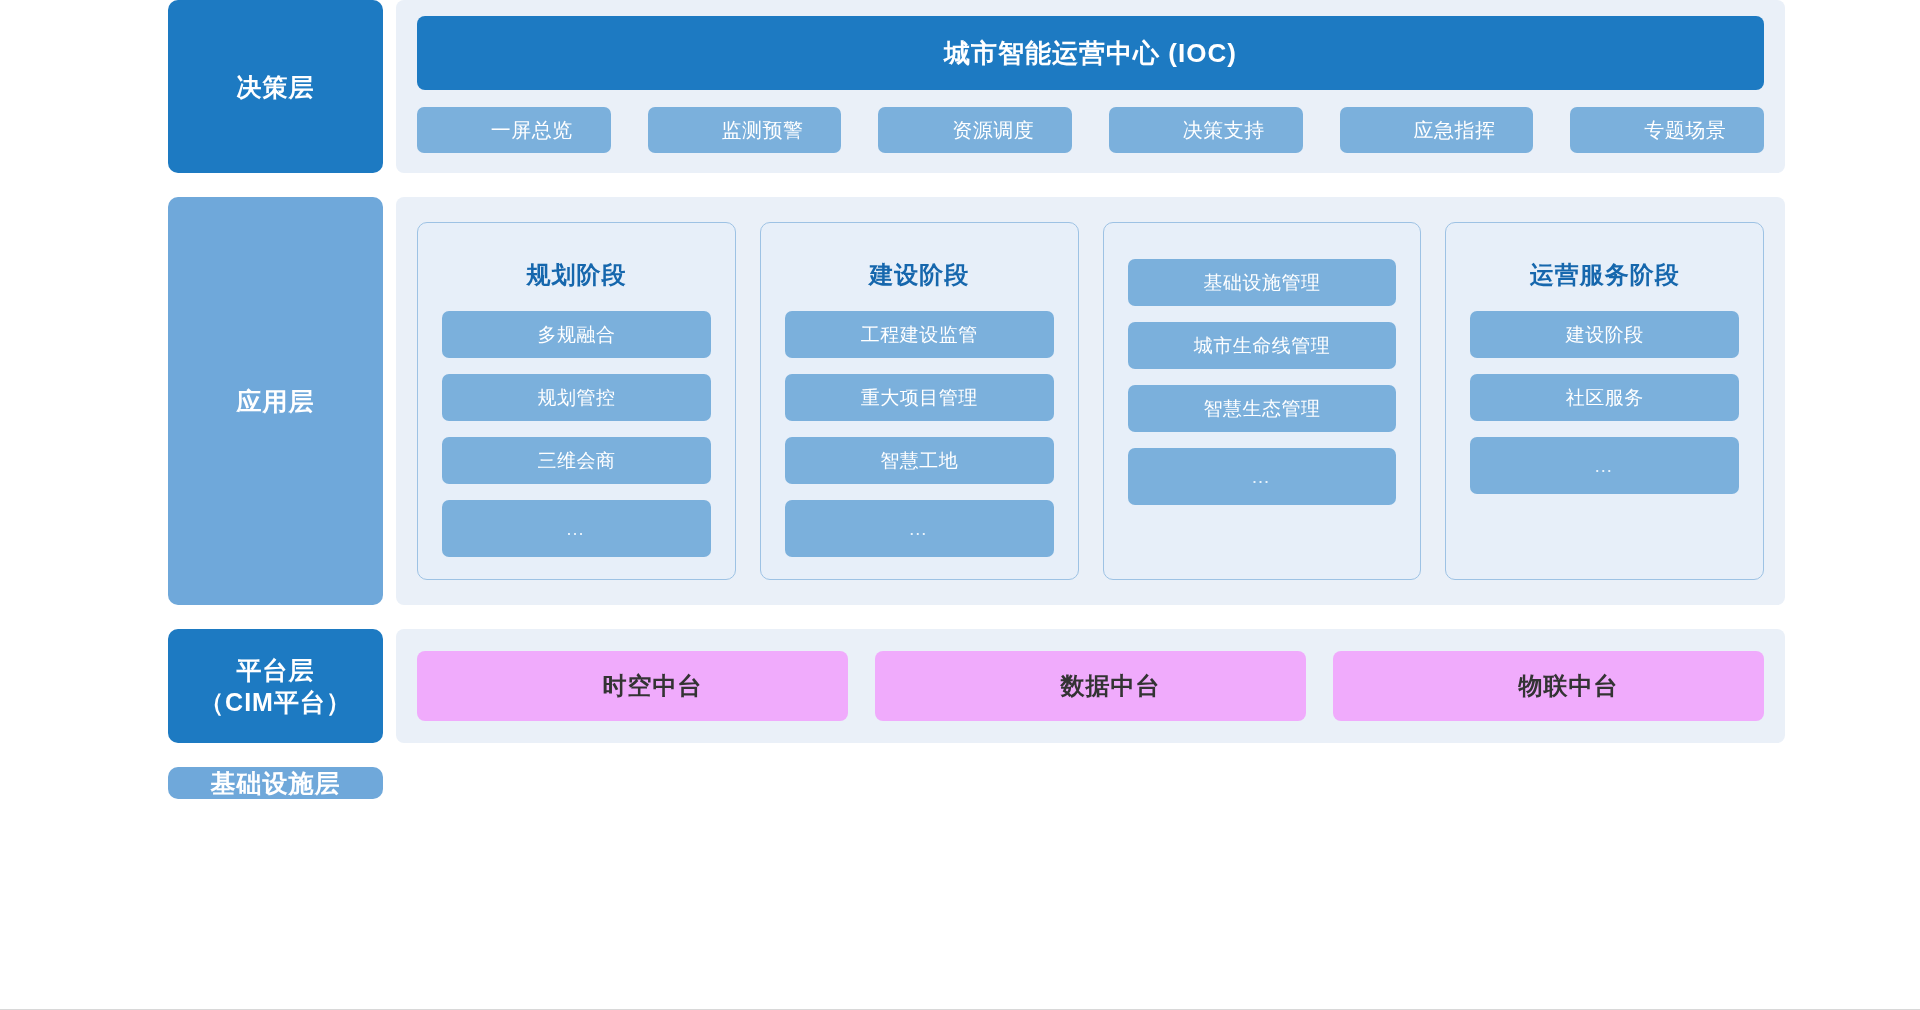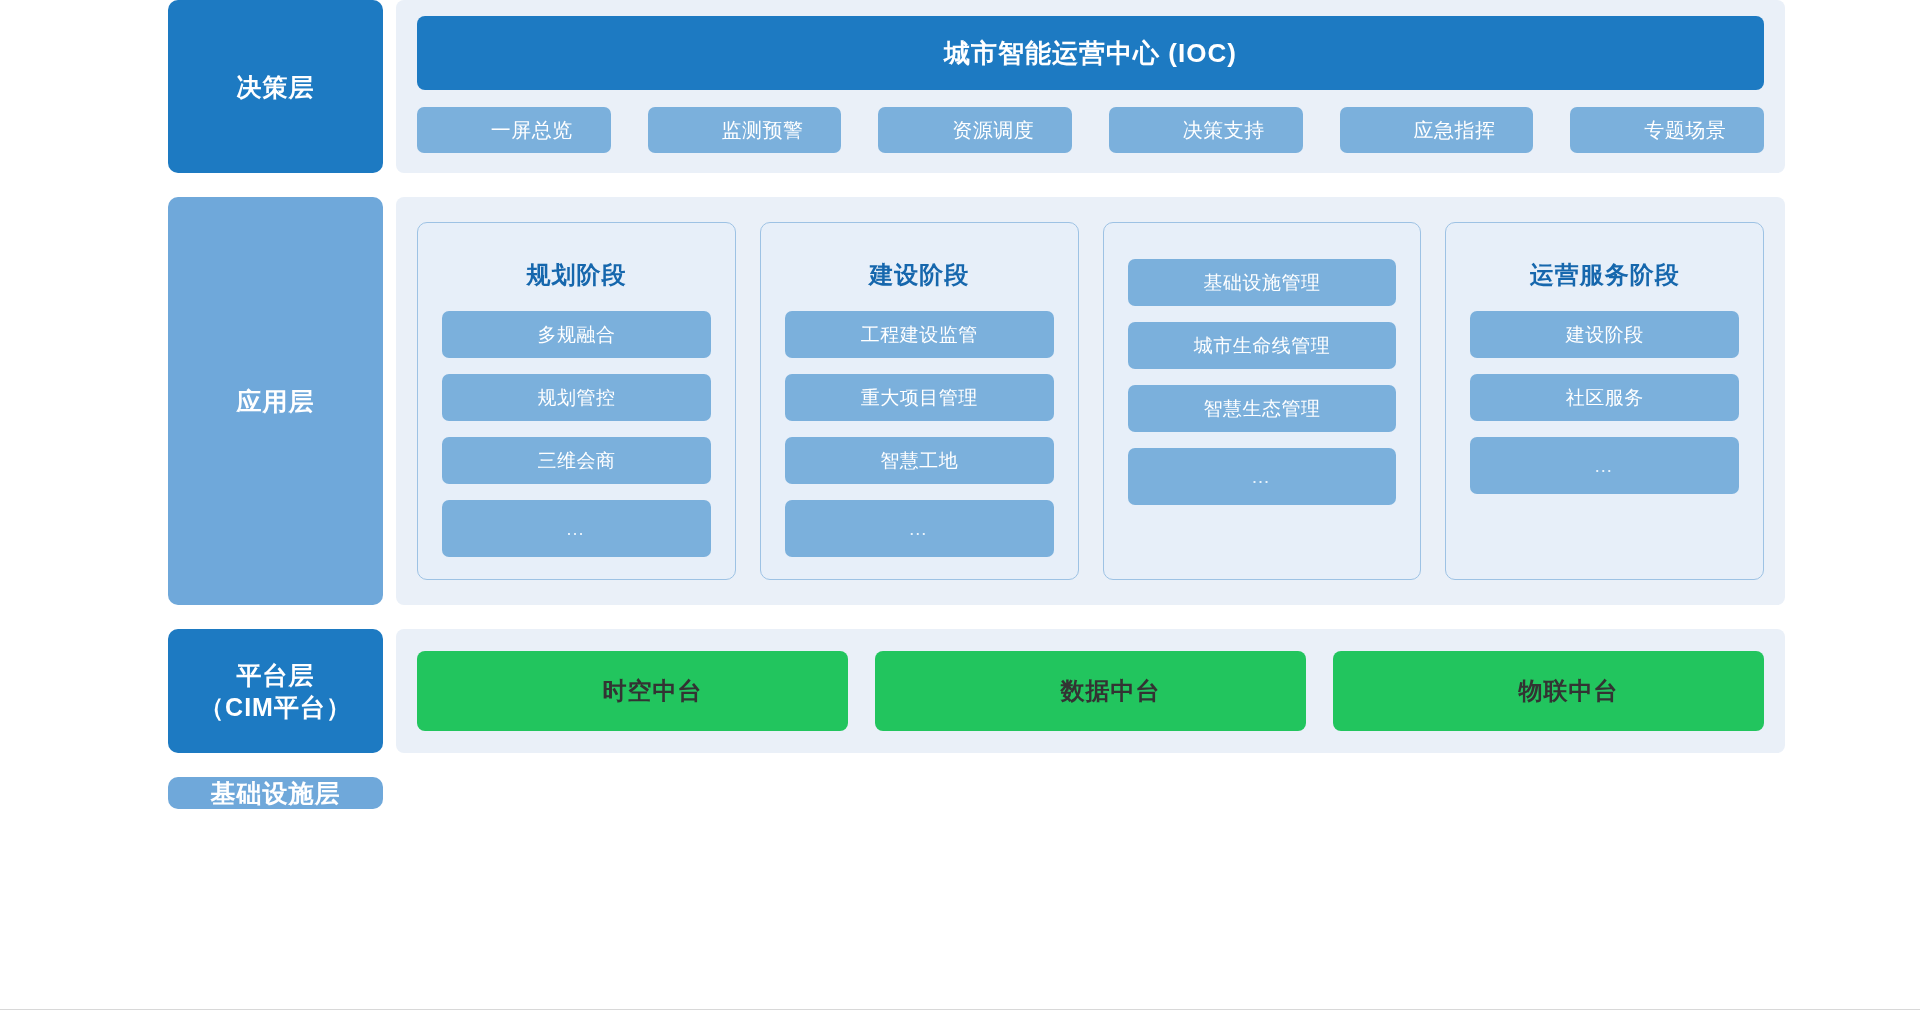--- a/index.html
+++ b/index.html
@@ -147,23 +147,23 @@
   }
 
   
   .wide-body {
     padding: 22px 21px;
     display: flex;
     gap: 27px;
   }
   .wide-box {
     flex: 1 1 0;
-    background: #22c55e;
+    background: #f0abfc;
     border-radius: 8px;
-    height: 80px;
+    height: 70px;
     display: flex;
     align-items: center;
     justify-content: center;
     color: #333333;
     font-size: 24px;
     font-weight: bold;
     letter-spacing: 1px;
     padding-left: 40px;
   }
   .row.platform .layer-body,

